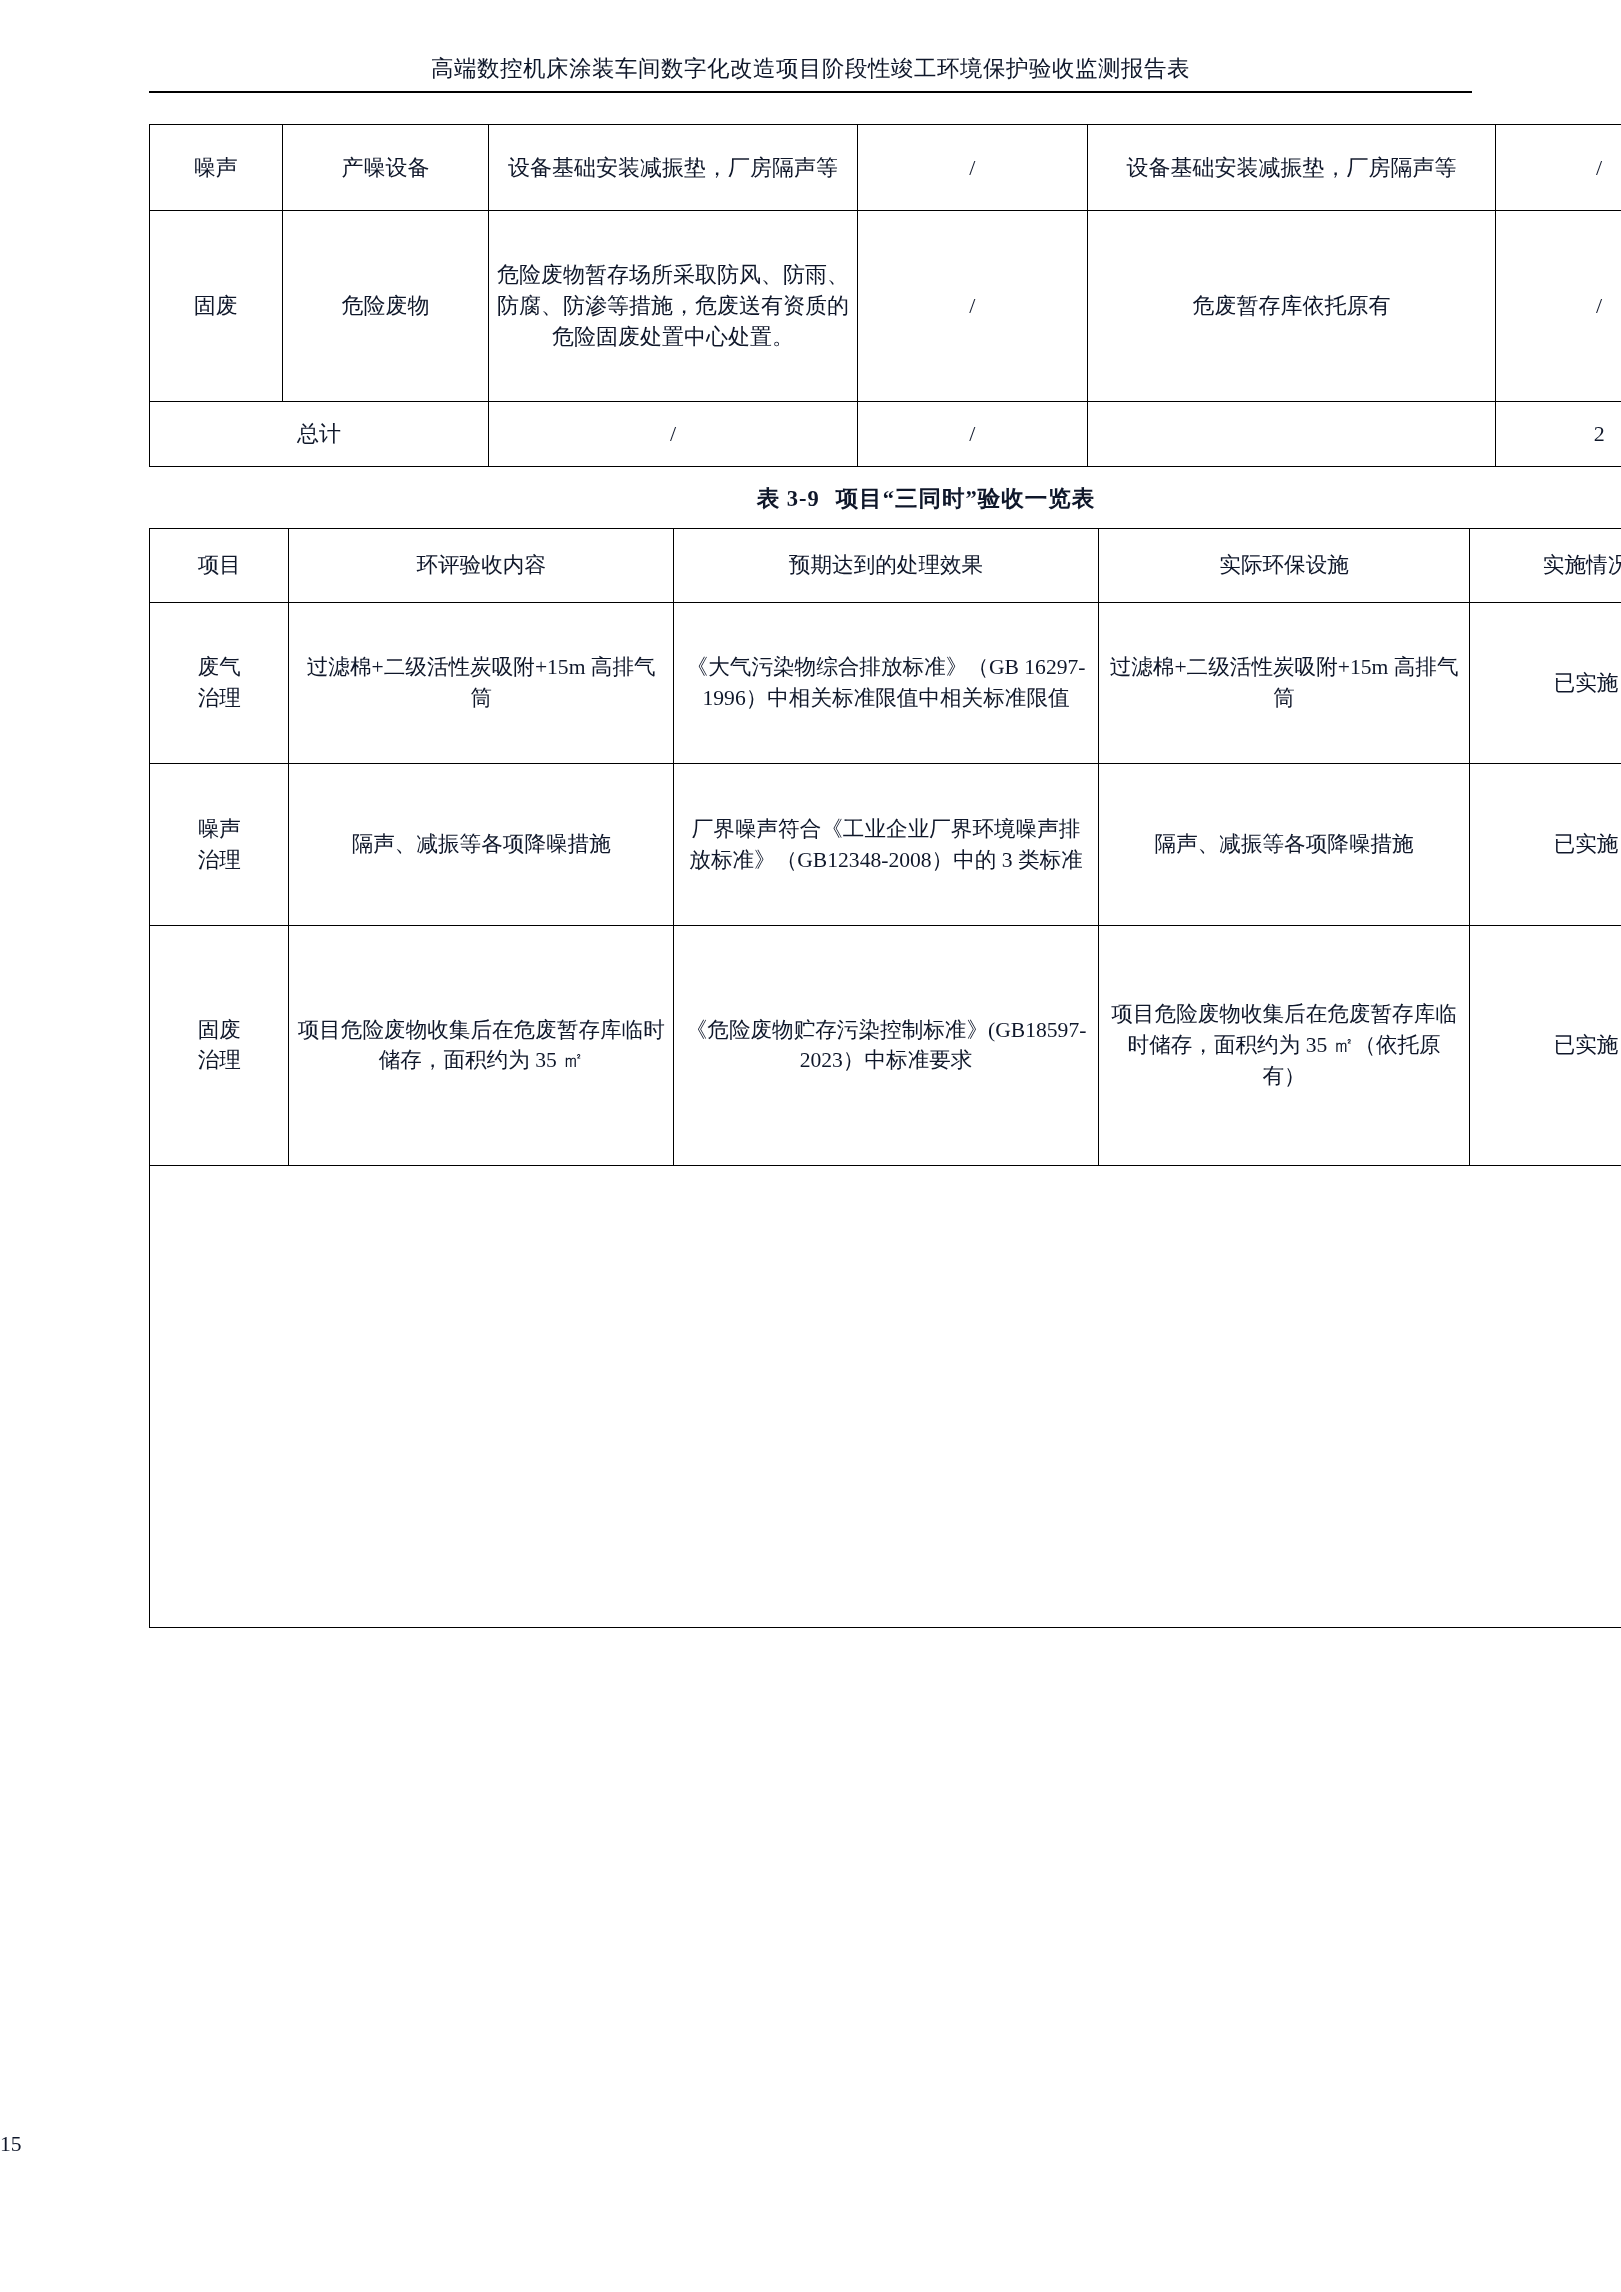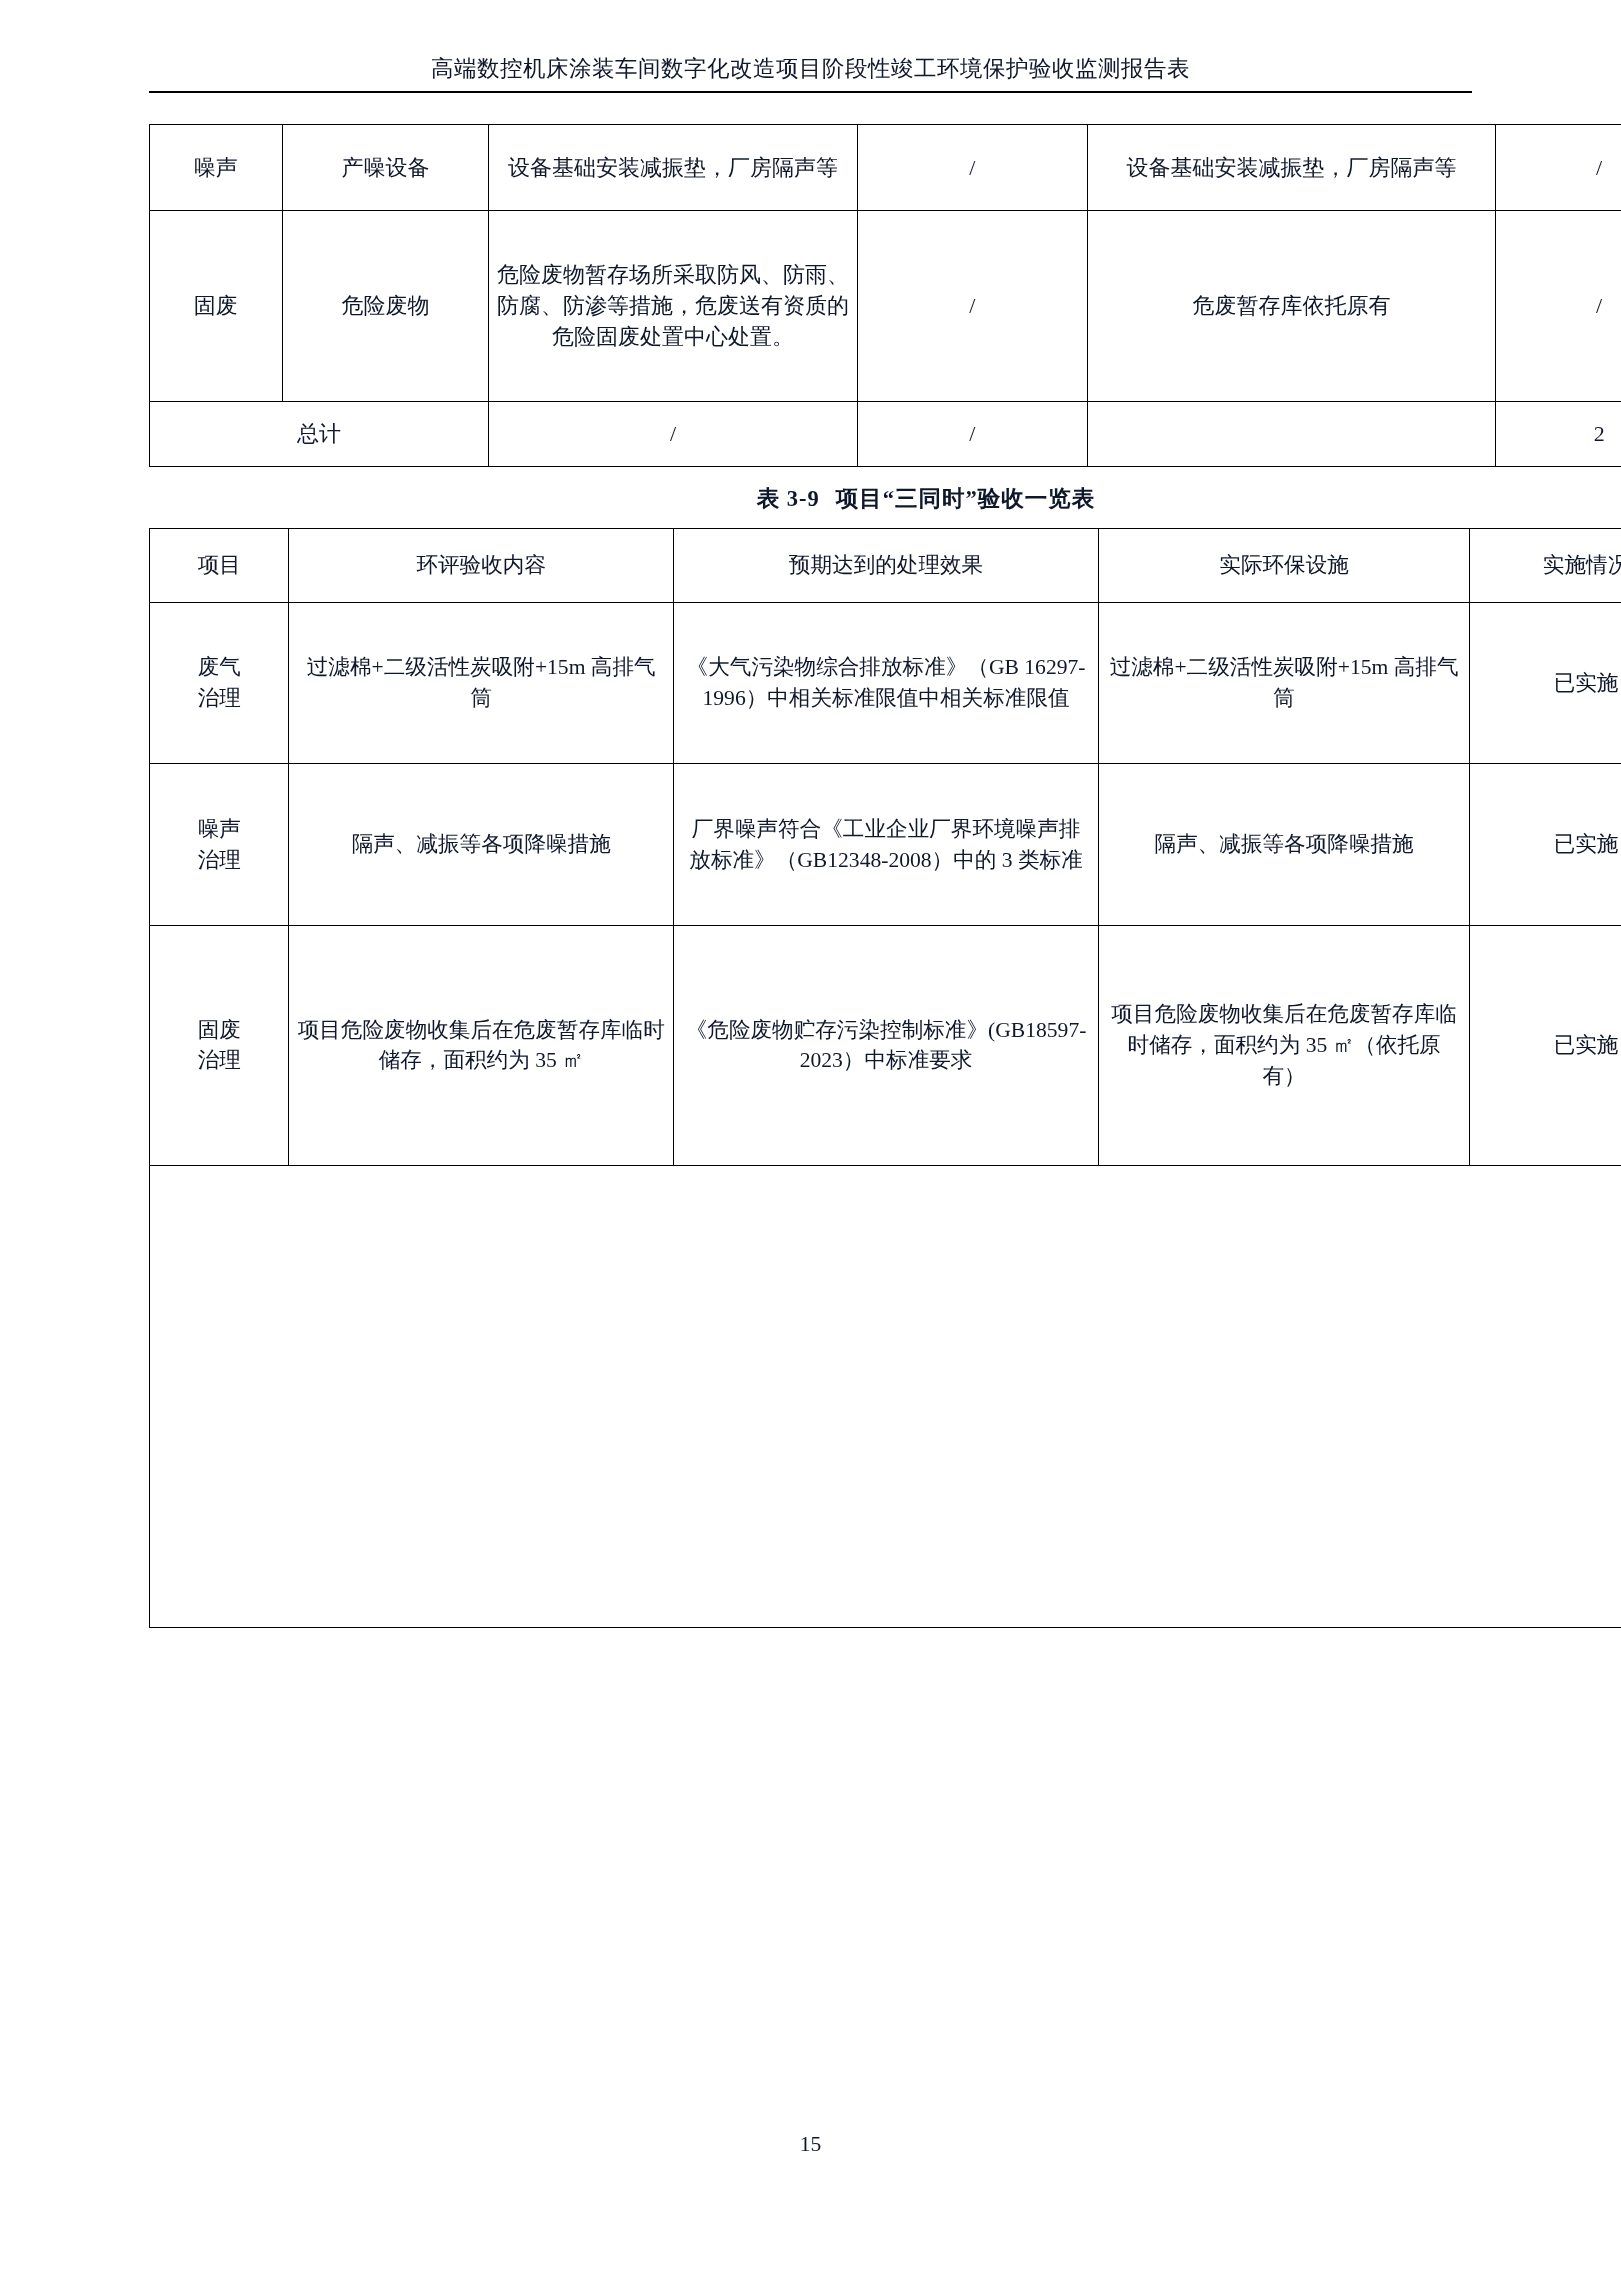--- a/index.html
+++ b/index.html
@@ -86,21 +86,20 @@
     border-left: 1.3px solid #000;
     border-right: 1.3px solid #000;
     border-bottom: 1.3px solid #000;
     height: 461px;
   }
   .pagenum {
     position: absolute;
     left: 0;
     right: 0;
     top: 2132px;
-    text-align: center;
     font-size: 21.6px;
   }
   .nowrap-cell { white-space: pre-line; }
 </style>
 </head>
 <body>
 
 <div class="page">
 
   <div class="header">高端数控机床涂装车间数字化改造项目阶段性竣工环境保护验收监测报告表</div>

